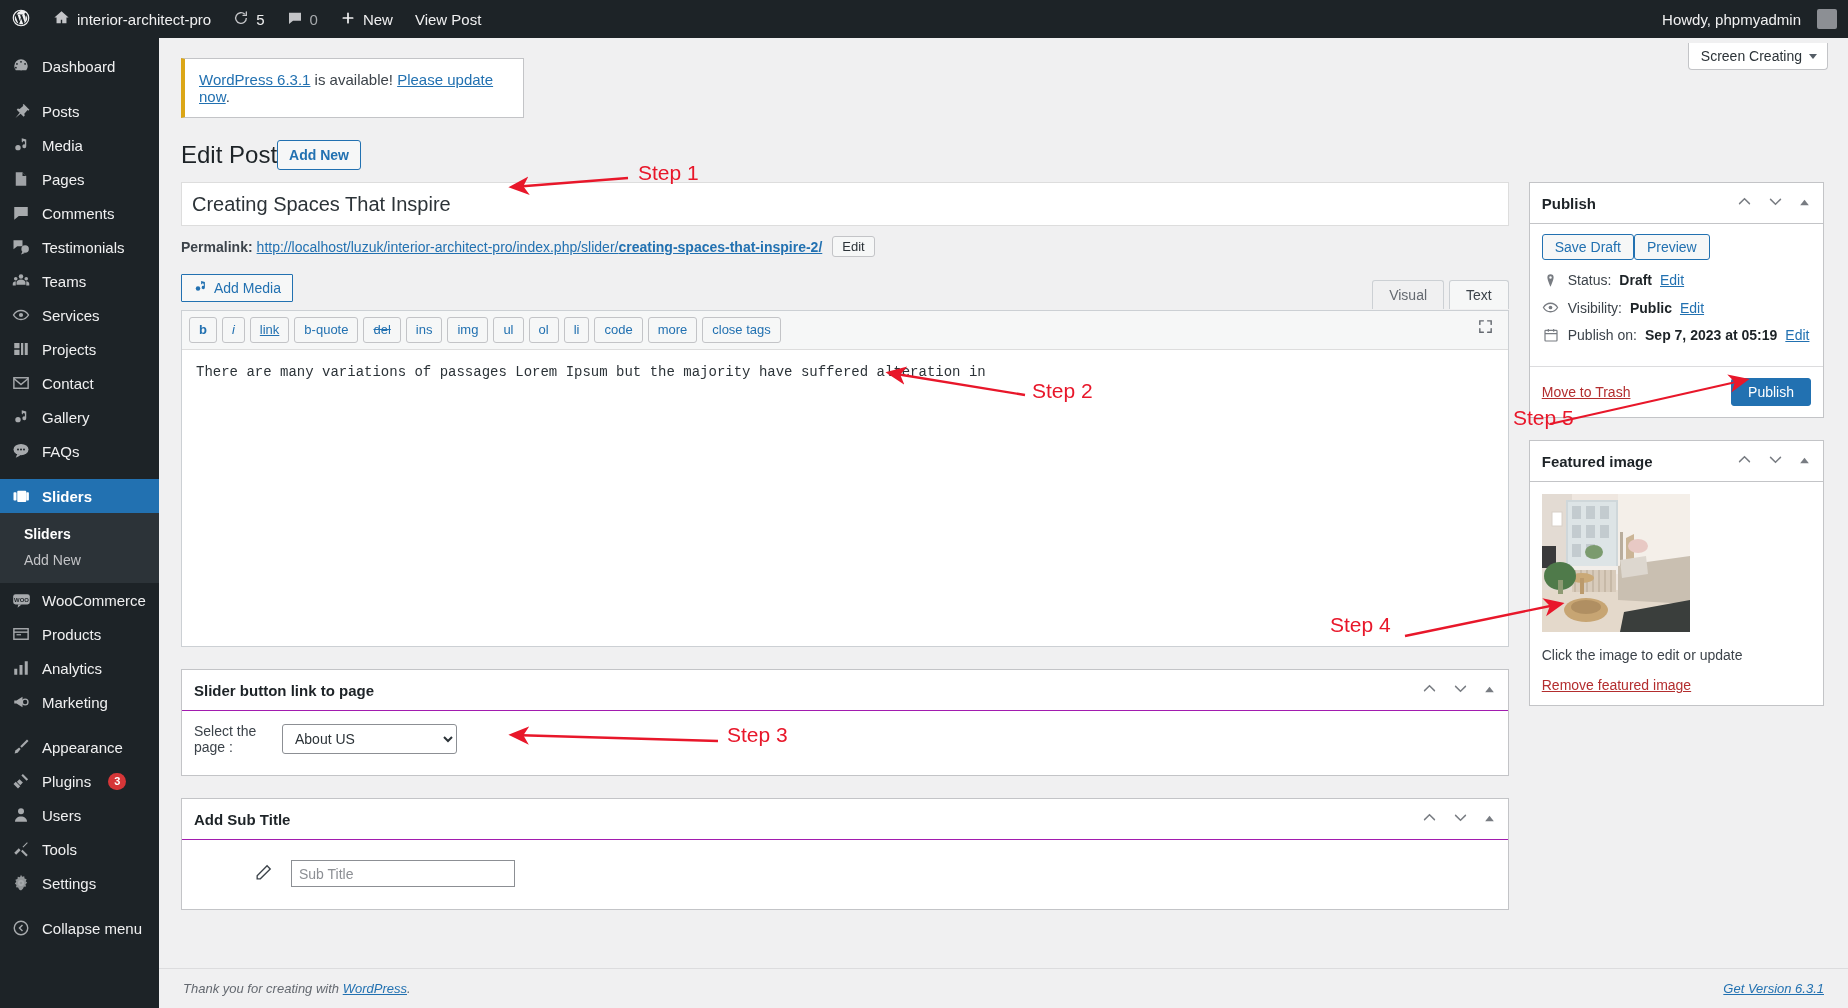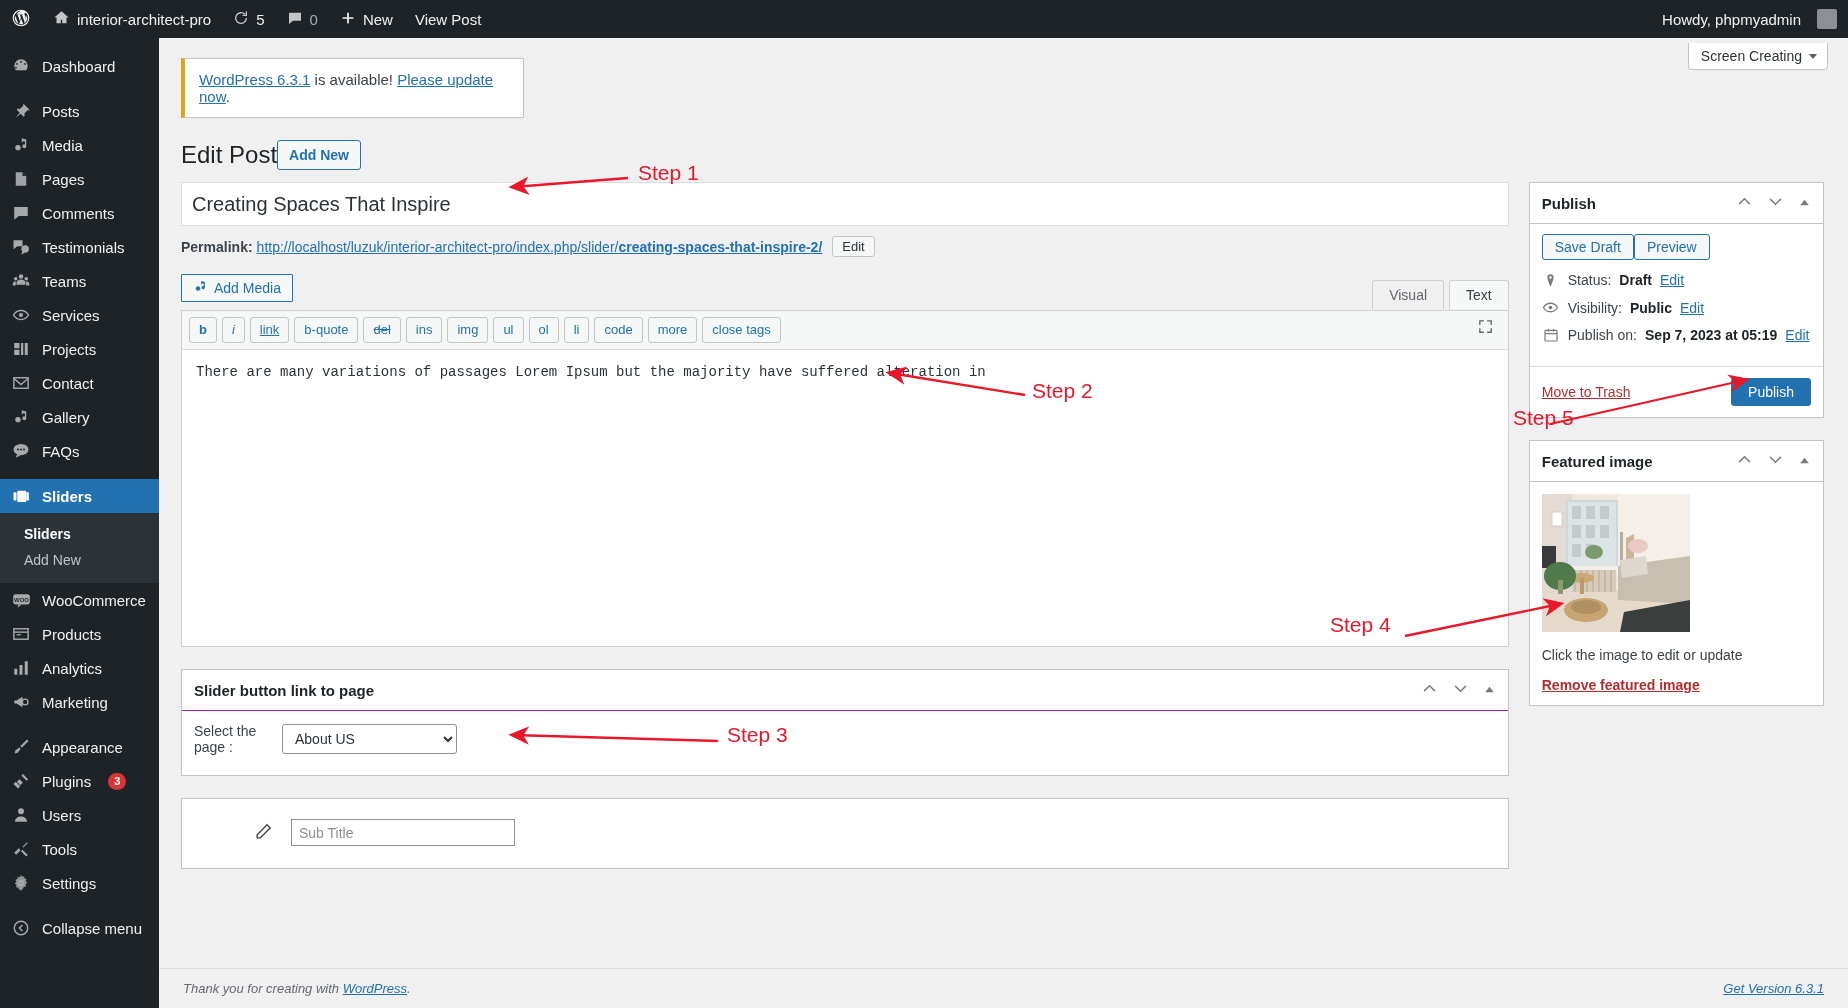--- a/index.html
+++ b/index.html
@@ -242,21 +242,21 @@
   .btn-primary {
     background: #2271b1; border: 1px solid #2271b1; color: #fff;
     border-radius: 3px; padding: 5px 16px; font-size: 14px; cursor: pointer;
   }
   .featured-inside { padding: 12px; }
   .featured-thumb {
     width: 148px; height: 138px; display: block;
     background: #ddd; cursor: pointer; overflow: hidden;
   }
   .featured-caption { font-size: 14px; color: #3c434a; margin: 15px 0 14px 0; }
-  .featured-remove { font-size: 14px; color: #b32d2e; text-decoration: underline; cursor: pointer; font-weight: bold; }
+  .featured-remove { font-size: 14px; color: #b32d2e; text-decoration: underline; cursor: pointer; }
 
   
   #wpfooter {
     position: absolute; bottom: 0; left: 159px; width: 1689px;
     border-top: 1px solid #dcdcde;
     padding: 12px 24px; display: flex; justify-content: space-between;
     font-size: 13px; color: #646970; font-style: italic;
   }
   #wpfooter a { text-decoration: underline; }
 
@@ -651,20 +651,34 @@
               <span class="field-label">Select the page :</span>
               <select class="wp-select">
                 <option>About US</option>
               </select>
             </div>
           </div>
         </div>
 
         
         <div class="postbox">
+          <div class="postbox-header">
+            <span class="postbox-title">Add Sub Title</span>
+            <span class="handle-actions">
+              <span><svg width="17" height="17" viewBox="0 0 24 24" fill="none" stroke="#787c82" stroke-width="2" stroke-linecap="round">
+                    <path d="M5 15l7-7 7 7"></path>
+                  </svg></span>
+              <span><svg width="17" height="17" viewBox="0 0 24 24" fill="none" stroke="#787c82" stroke-width="2" stroke-linecap="round">
+                    <path d="M5 9l7 7 7-7"></path>
+                  </svg></span>
+              <span><svg width="13" height="13" viewBox="0 0 24 24" fill="#787c82">
+                    <path d="M12 7l8 10H4z"></path>
+                  </svg></span>
+            </span>
+          </div>
           <div class="postbox-inside">
             <div class="subtitle-row">
               <span class="pencil">
                 <svg width="19" height="19" viewBox="0 0 24 24" fill="none" stroke="#3c434a" stroke-width="1.7">
                     <path d="M16.5 3.5l4 4L8 20H4v-4L16.5 3.5z"></path>
                   </svg>
               </span>
               <input class="subtitle-input" type="text" placeholder="Sub Title" style="">
             </div>
           </div>

